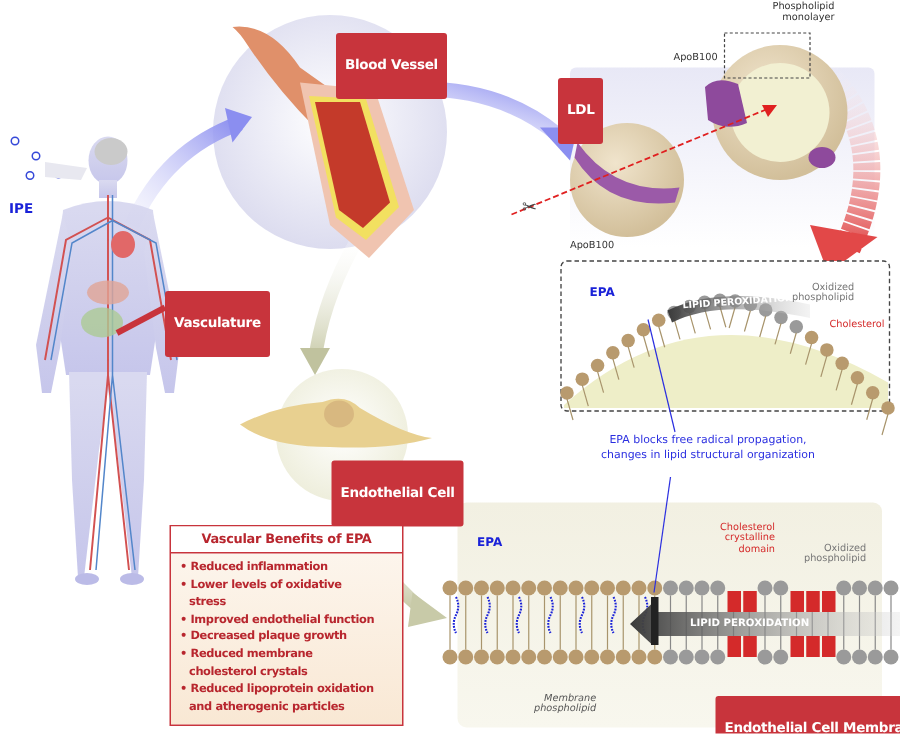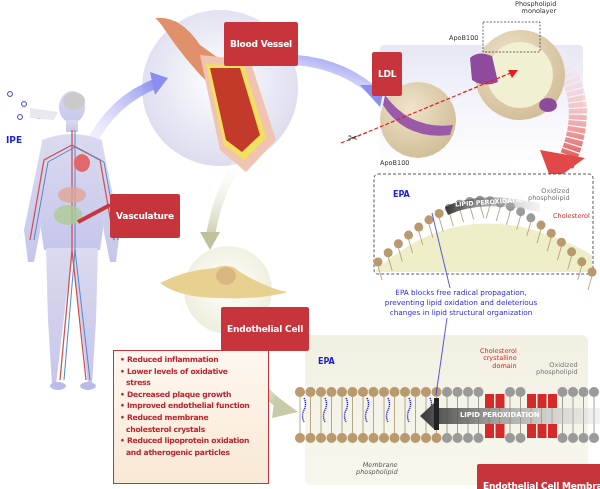--- a/index.html
+++ b/index.html
@@ -312,44 +312,44 @@
 <div class="label-small" style="left:380px;top:160px;">ApoB100</div>
 
 <div class="abs label-blue" style="left:393px;top:190px;font-size:8px;font-family:'DejaVu Sans',sans-serif;">EPA</div>
 <div class="label-small label-grey" style="left:528px;top:188px;">
   <div>Oxidized</div>
   <div>phospholipid</div>
 </div>
 <div class="label-small label-red" style="left:553px;top:213px;">Cholesterol</div>
 <div class="abs" style="left:455px;top:198px;font-size:6.3px;color:#fff;font-weight:bold;font-family:'DejaVu Sans',sans-serif;transform:rotate(-4deg);">LIPID PEROXIDATION</div>
 
-<div class="caption-blue" style="left:346px;top:288px;">
+<div class="caption-blue" style="left:357px;top:288px;">
   <div>EPA blocks free radical propagation,</div>
-  <div>preventing lipid oxidation and deleterious</div>
   <div>changes in lipid structural organization</div>
 </div>
 
 <div class="abs label-blue" style="left:318px;top:357px;font-size:8px;font-family:'DejaVu Sans',sans-serif;">EPA</div>
 <div class="label-small label-red" style="left:480px;top:348px;">
   <div>Cholesterol</div>
   <div>crystalline</div>
   <div>domain</div>
 </div>
 <div class="label-small label-grey" style="left:536px;top:362px;">
   <div>Oxidized</div>
   <div>phospholipid</div>
 </div>
 <div class="abs" style="left:460px;top:411px;font-size:6.8px;color:#fff;font-weight:bold;font-family:'DejaVu Sans',sans-serif;">LIPID PEROXIDATION</div>
 <div class="label-small" style="left:356px;top:462px;font-style:italic;color:#555;">
   <div>Membrane</div>
   <div>phospholipid</div>
 </div>
 
 <div class="benefits">
+  <div class="benefits-title">Vascular Benefits of EPA</div>
   <ul>
     <li>Reduced inflammation</li>
     <li>Lower levels of oxidative stress</li>
+    <li>Improved endothelial function</li>
     <li>Decreased plaque growth</li>
-    <li>Improved endothelial function</li>
     <li>Reduced membrane cholesterol crystals</li>
     <li>Reduced lipoprotein oxidation and atherogenic particles</li>
   </ul>
 </div>
 
 </body></html>

